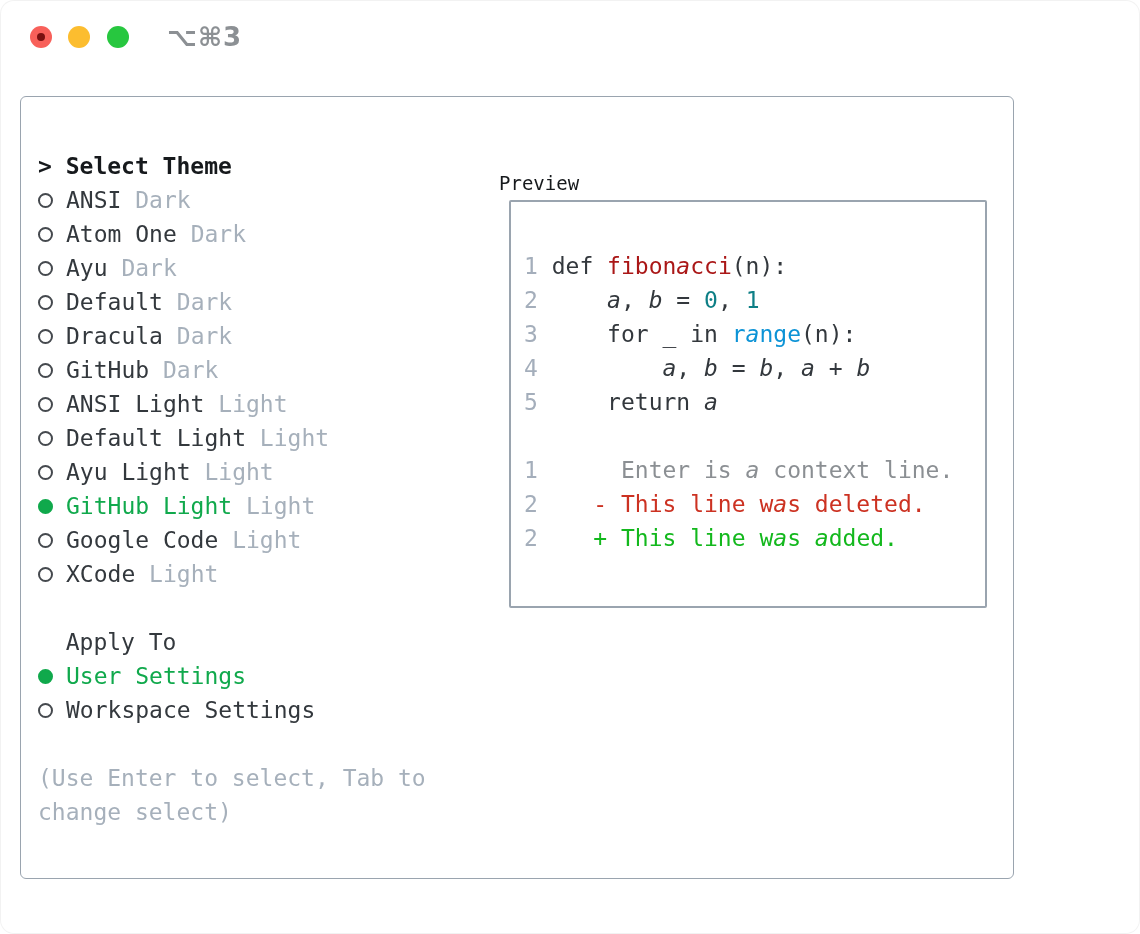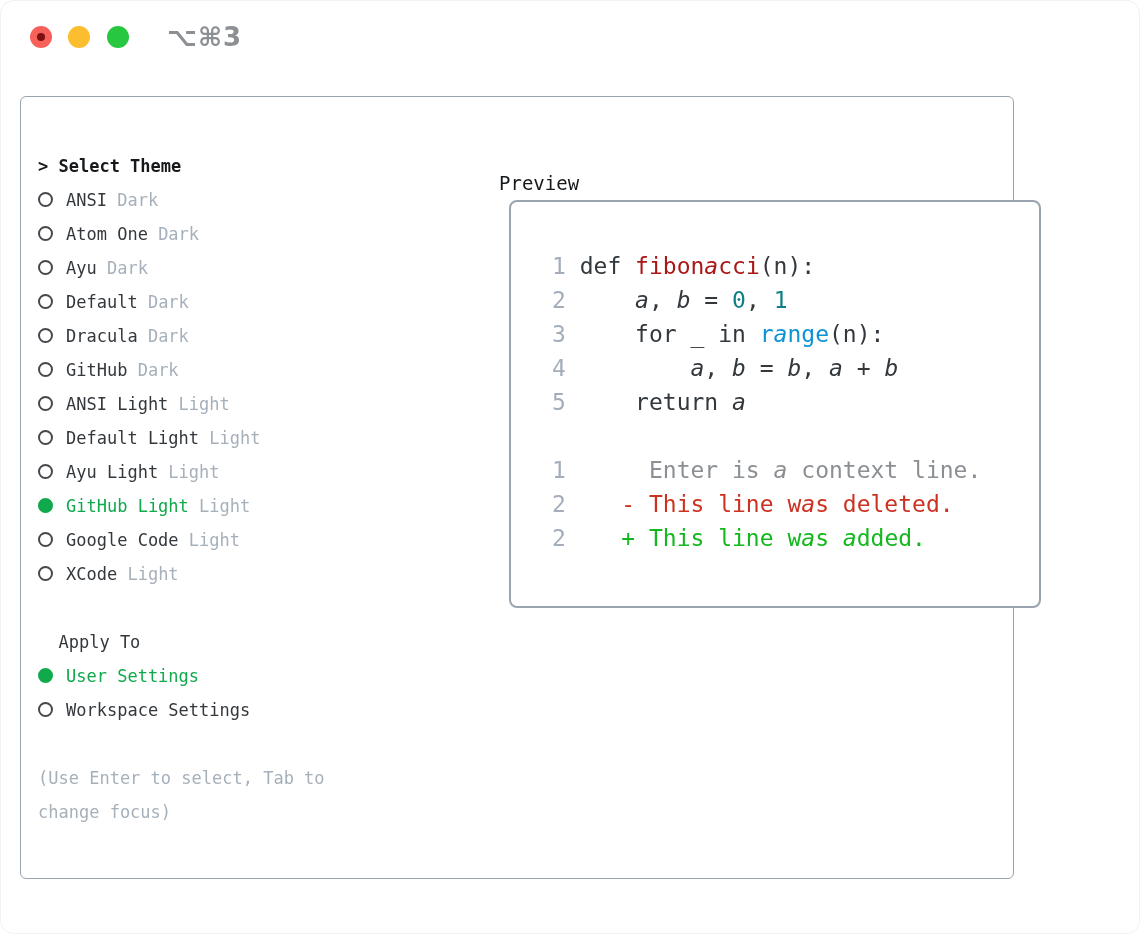--- a/index.html
+++ b/index.html
@@ -41,41 +41,41 @@
   }
 
   
   .panel {
     position:absolute; left:20px; top:96px; width:994px; height:783px;
     border:1.5px solid var(--border); border-radius:6px; background:#ffffff;
   }
 
   
   .left-col { position:absolute; left:17px; top:52px; }
-  .row { height:34px; line-height:34px; font-size:17px; white-space:pre; color:var(--name); }
+  .row { height:34px; line-height:34px; font-size:23px; white-space:pre; color:var(--name); }
   .row.header { font-weight:bold; color:var(--text); }
   .row.spacer { height:34px; }
   .row.help { color:var(--muted); }
   .bullet {
     display:inline-block; width:15px; height:15px; border-radius:50%;
     border:2px solid var(--radio); background:transparent;
     vertical-align:middle; margin-right:13px; margin-top:-3px;
   }
   .bullet.sel { border-color:var(--green); background:var(--green); }
   .tname.sel { color:var(--green); }
   .variant { color:var(--muted); }
 
   
   .preview-title {
     position:absolute; left:478px; top:69px; height:34px; line-height:34px;
     font-size:19px; font-weight:normal; color:var(--text);
   }
   .preview-box {
-    position:absolute; left:488px; top:103px; width:532px; height:408px;
-    border:2px solid var(--border); border-radius:8px; background:#ffffff;padding-left:28px;
+    position:absolute; left:488px; top:103px; width:478px; height:408px;
+    border:2px solid var(--border); border-radius:2px; background:#ffffff;
   }
   .code { padding:47px 0 0 13px; }
   .code-line { height:34px; line-height:34px; font-size:23px; white-space:pre; }
   .lineno { color:var(--lineno); }
   .tok-p   { color:var(--name); }
   .tok-fn  { color:var(--func); }
   .tok-n   { color:var(--num); }
   .tok-c   { color:var(--call); }
   .tok-v   { color:var(--name); font-style:italic; }
   .tok-ctx { color:var(--ctx); }
@@ -112,21 +112,21 @@
         <div class="row"><span class="bullet"></span><span class="tname">Ayu Light</span><span class="variant"> Light</span></div>
         <div class="row"><span class="bullet sel"></span><span class="tname sel">GitHub Light</span><span class="variant"> Light</span></div>
         <div class="row"><span class="bullet"></span><span class="tname">Google Code</span><span class="variant"> Light</span></div>
         <div class="row"><span class="bullet"></span><span class="tname">XCode</span><span class="variant"> Light</span></div>
         <div class="row spacer"></div>
         <div class="row">  Apply To</div>
         <div class="row"><span class="bullet sel"></span><span class="tname sel">User Settings</span></div>
         <div class="row"><span class="bullet"></span><span class="tname">Workspace Settings</span></div>
         <div class="row spacer"></div>
         <div class="row help">(Use Enter to select, Tab to</div>
-        <div class="row help">change focus)</div>
+        <div class="row help">change select)</div>
       </div>
 
     <div class="preview-title">Preview</div>
 
     <div class="preview-box">
       <div class="code">
           <div class="code-line"><span class="lineno">1 </span><span class="tok-p">def </span><span class="tok-fn">fibon<i>a</i>cci</span><span class="tok-p">(n):</span></div>
           <div class="code-line"><span class="lineno">2 </span><span class="tok-p">    </span><span class="tok-v">a</span><span class="tok-p">, </span><span class="tok-v">b</span><span class="tok-p"> = </span><span class="tok-n">0</span><span class="tok-p">, </span><span class="tok-n">1</span></div>
           <div class="code-line"><span class="lineno">3 </span><span class="tok-p">    for _ in </span><span class="tok-c">r<i>a</i>nge</span><span class="tok-p">(n):</span></div>
           <div class="code-line"><span class="lineno">4 </span><span class="tok-p">        </span><span class="tok-v">a</span><span class="tok-p">, </span><span class="tok-v">b</span><span class="tok-p"> = </span><span class="tok-v">b</span><span class="tok-p">, </span><span class="tok-v">a</span><span class="tok-p"> + </span><span class="tok-v">b</span></div>

